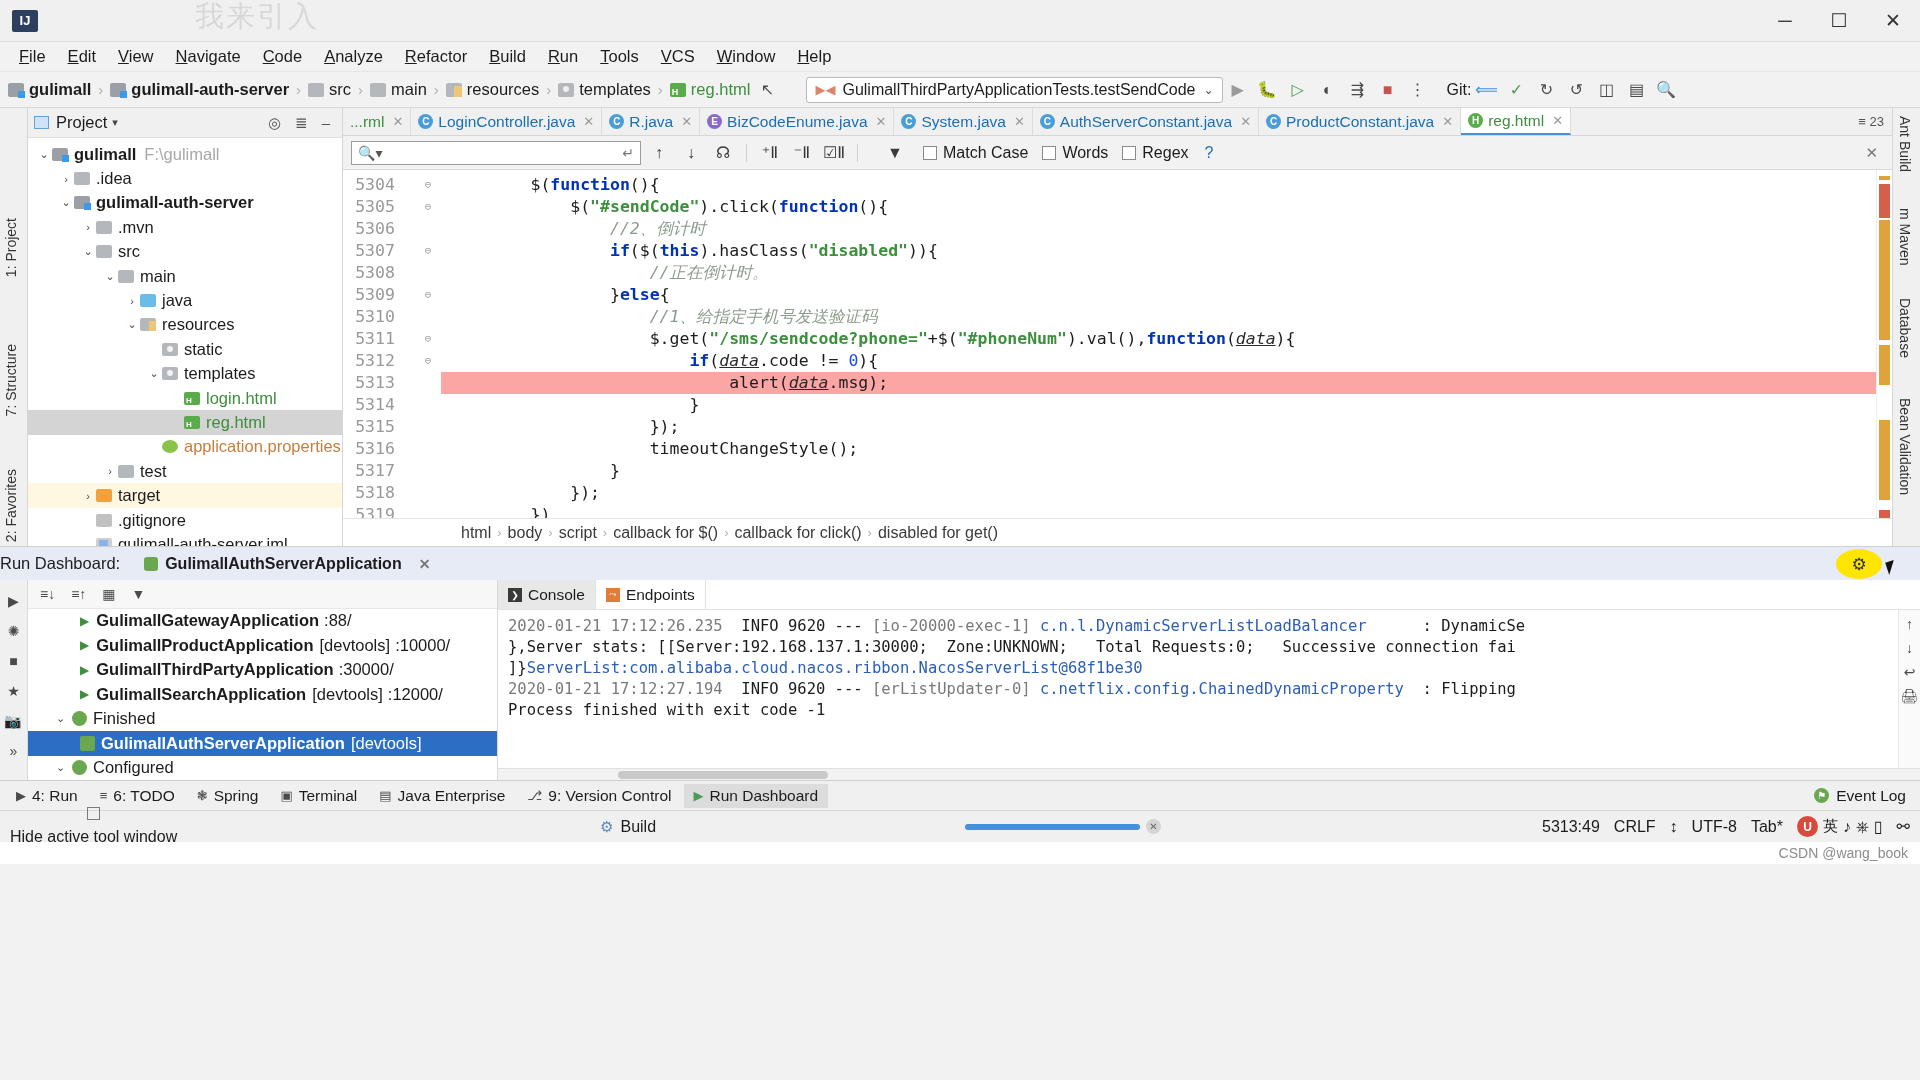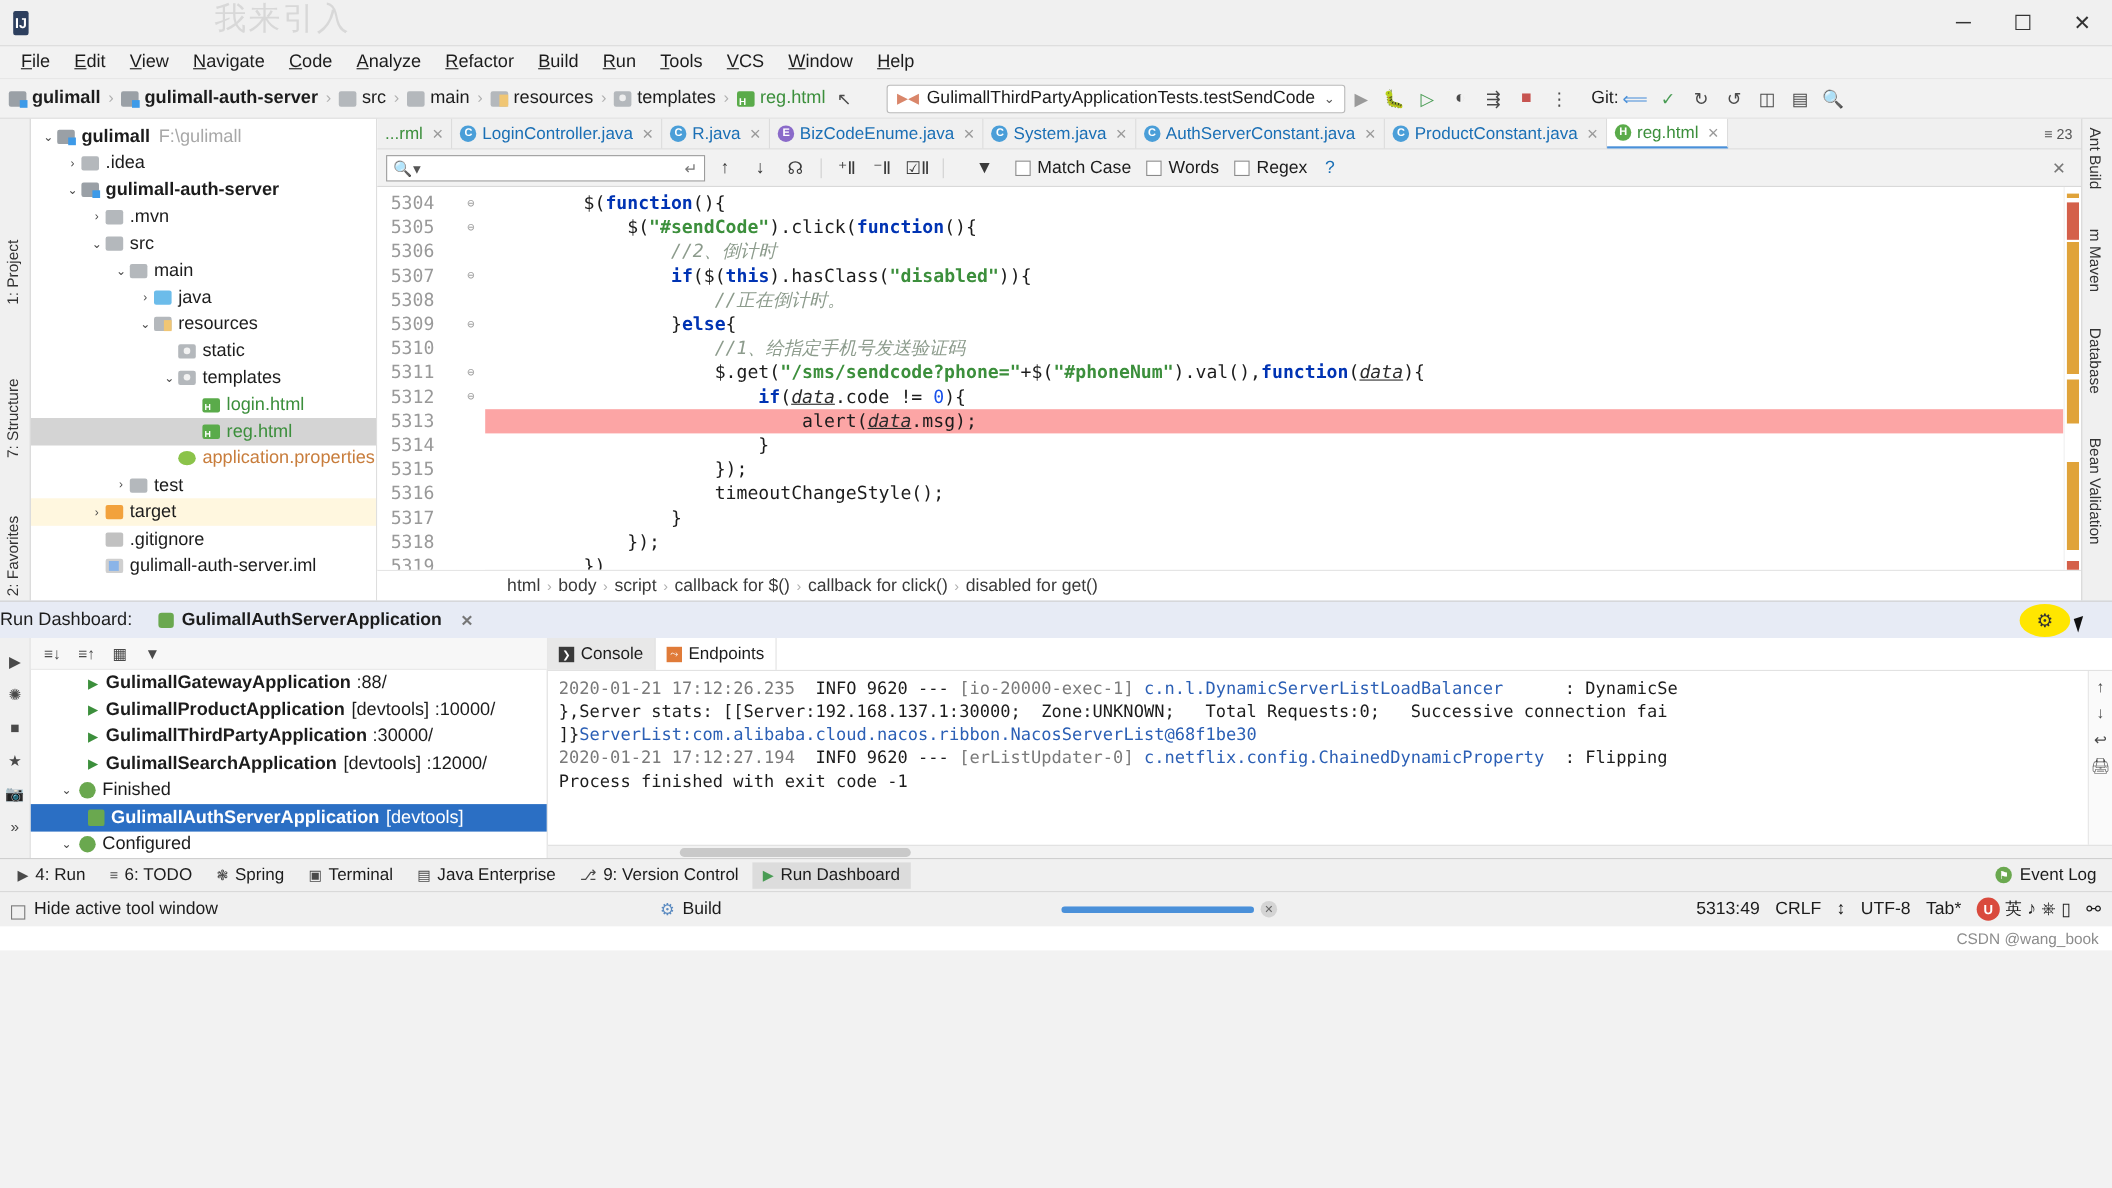--- a/index.html
+++ b/index.html
@@ -3,21 +3,21 @@
 <meta charset="utf-8">
 <style>
   * { box-sizing: border-box; margin:0; padding:0; }
   html,body { width:1920px; height:1080px; overflow:hidden;
     font-family:"Liberation Sans", sans-serif; font-size:17px; color:#1c1c1c;
     background:#f2f2f2; -webkit-font-smoothing:antialiased; }
 
   
   .titlebar { height:42px; background:#f0f0f0; display:flex; align-items:center;
     border-bottom:1px solid #dcdcdc; position:relative; }
-  .tb-icon { width:14px; height:22px; margin:0 10px 0 12px; background:#2d3f5e;
+  .tb-icon { width:26px; height:22px; margin:0 10px 0 12px; background:#2d3f5e;
     border-radius:2px; color:#fff; font-size:13px; font-weight:bold;
     display:flex; align-items:center; justify-content:center; }
   .tb-title { font-size:17px; color:#1c1c1c; white-space:nowrap; }
   .tb-watermark { position:absolute; left:195px; top:-3px; font-size:29px;
     color:#d8d8d8; letter-spacing:2px; pointer-events:none;
     font-family:"DejaVu Sans", sans-serif; }
   .win-btns { margin-left:auto; display:flex; }
   .win-btn { width:54px; height:42px; display:flex; align-items:center;
     justify-content:center; font-size:19px; color:#333; }
 
@@ -257,21 +257,21 @@
   .twbar .right { margin-left:auto; display:flex; align-items:center; gap:7px;
     padding-right:14px; }
   .evt-ic { width:15px; height:15px; border-radius:50%; background:#6aa84f;
     color:#fff; font-size:10px; display:flex; align-items:center;
     justify-content:center; }
 
   
   .status { height:32px; background:#f0f0f0; border-top:1px solid #d9d9d9;
     display:flex; align-items:center; padding:0 10px; font-size:16px;
     gap:8px; position:relative; }
-  .status .hide { display:flex; align-items:flex-end; gap:8px; }
+  .status .hide { display:flex; align-items:center; gap:8px;flex-direction:column; }
   .status .hide .sq { width:13px; height:13px; border:1.5px solid #7a7a7a; }
   .status .build { position:absolute; left:600px; display:flex; align-items:center;
     gap:7px; }
   .status .build .gear { font-size:15px; color:#5a8ac0; }
   .status .prog { position:absolute; left:965px; width:175px; height:6px;
     background:#cfe0f5; border-radius:3px; }
   .status .prog i { display:block; width:100%; height:100%; background:#4a90d9;
     border-radius:3px; }
   .status .pclose { position:absolute; left:1146px; width:15px; height:15px;
     border-radius:50%; background:#d4d4d4; color:#666; font-size:10px;
@@ -376,20 +376,30 @@
 
 <div class="mainrow">
 
   <div class="rail">
     <div class="rail-txt proj">1: Project</div>
     <div class="rail-txt struct">7: Structure</div>
     <div class="rail-txt fav">2: Favorites</div>
   </div>
 
   <div class="project">
+    <div class="proj-head">
+      <span class="sq"></span>
+      <span class="t">Project</span>
+      <span class="cv">▾</span>
+      <span class="acts">
+        <span>◎</span>
+        <span>≣</span>
+        <span>–</span>
+      </span>
+    </div>
     <div class="tree" id="tree">
         <div class="node" style="padding-left: 8px;">
           <span class="arr">⌄</span>
           <span class="nic n-mod"></span>
           <span class="nlabel bold">gulimall</span>
           <span class="npath">F:\gulimall</span>
         </div>
         <div class="node" style="padding-left: 30px;">
           <span class="arr">›</span>
           <span class="nic n-fold"></span>

